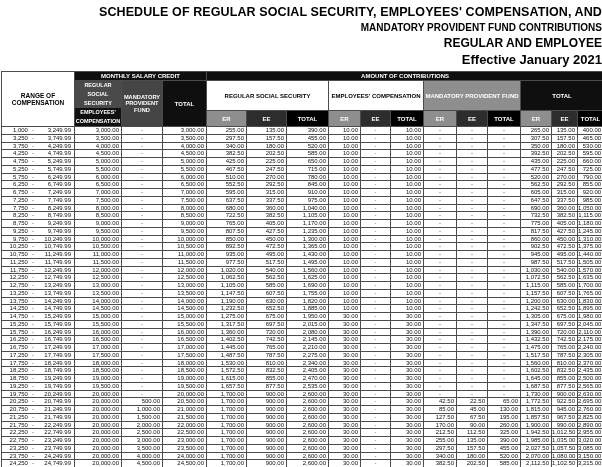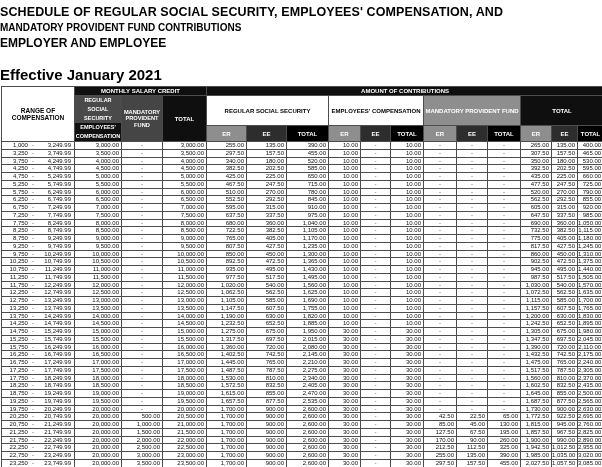--- a/index.html
+++ b/index.html
@@ -1,24 +1,24 @@
 <!DOCTYPE html>
 <html><head>
 <meta charset="utf-8">
 <style>
   html,body{margin:0;padding:0;}
   body{
     width:602px;height:467px;overflow:hidden;background:#ffffff;
     font-family:"Liberation Sans", sans-serif;color:#000;
   }
-  .title-block{text-align:left;font-weight:bold;}
+  .title-block{text-align:right;font-weight:bold;}
   .title-l1{font-size:12.5px;line-height:15px;margin-top:5px;letter-spacing:.1px;}
   .title-l2{font-size:10px;line-height:15px;}
   .title-l3{font-size:12px;line-height:15px;margin-top:1px;}
-  .title-l4{font-size:15px;line-height:15px;margin-top:16px;}
+  .title-l4{font-size:13px;line-height:15px;margin-top:1px;}
 
   table{border-collapse:collapse;table-layout:fixed;width:600px;margin:4px 1px 0 1px;}
   th,td{border:1px solid #4c4c4c;padding:0;overflow:hidden;white-space:nowrap;}
   thead th{font-size:6px;font-weight:bold;text-align:center;vertical-align:middle;}
   .row-a th{height:8px;}
   .row-b th{height:18px;}
   .row-c th{height:9px;}
   .hdr-black{background:#0f0f0f;color:#fff;}
   .hdr-dark{background:#454545;color:#fff;}
   .hdr-gray{background:#8e8e8e;color:#fff;}
@@ -43,21 +43,21 @@
   .range-min{width:36%;text-align:right;}
   .range-sep{width:14%;text-align:center;color:#555;}
   .range-max{flex:1;text-align:right;padding-right:3px;}
 </style>
 </head>
 <body>
 
 <div class="title-block">
   <div class="title-l1">SCHEDULE OF REGULAR SOCIAL SECURITY, EMPLOYEES' COMPENSATION, AND</div>
   <div class="title-l2">MANDATORY PROVIDENT FUND CONTRIBUTIONS</div>
-  <div class="title-l3">EMPLOYER AND EMPLOYEE</div>
+  <div class="title-l3">REGULAR AND EMPLOYEE</div>
   <div class="title-l4">Effective January 2021</div>
 </div>
 
 <table>
   <colgroup>
     <col style="width:73px">
       <col style="width:47px">
       <col style="width:41px">
       <col style="width:44px">
     <col style="width:40px">

